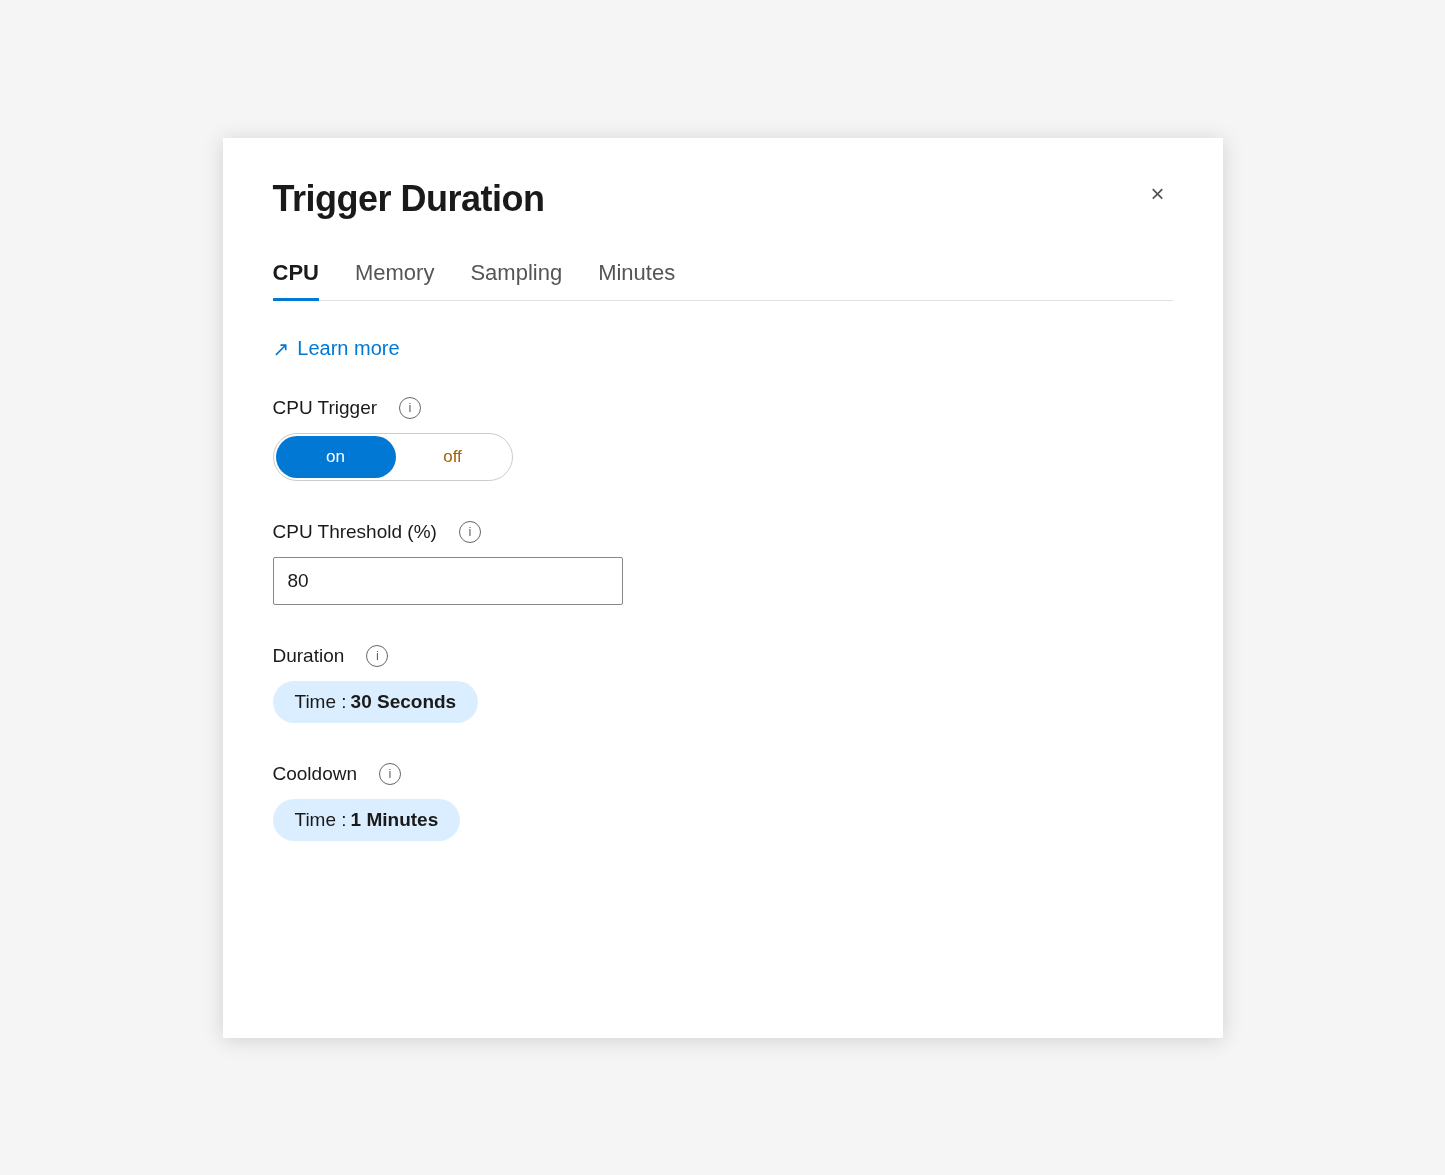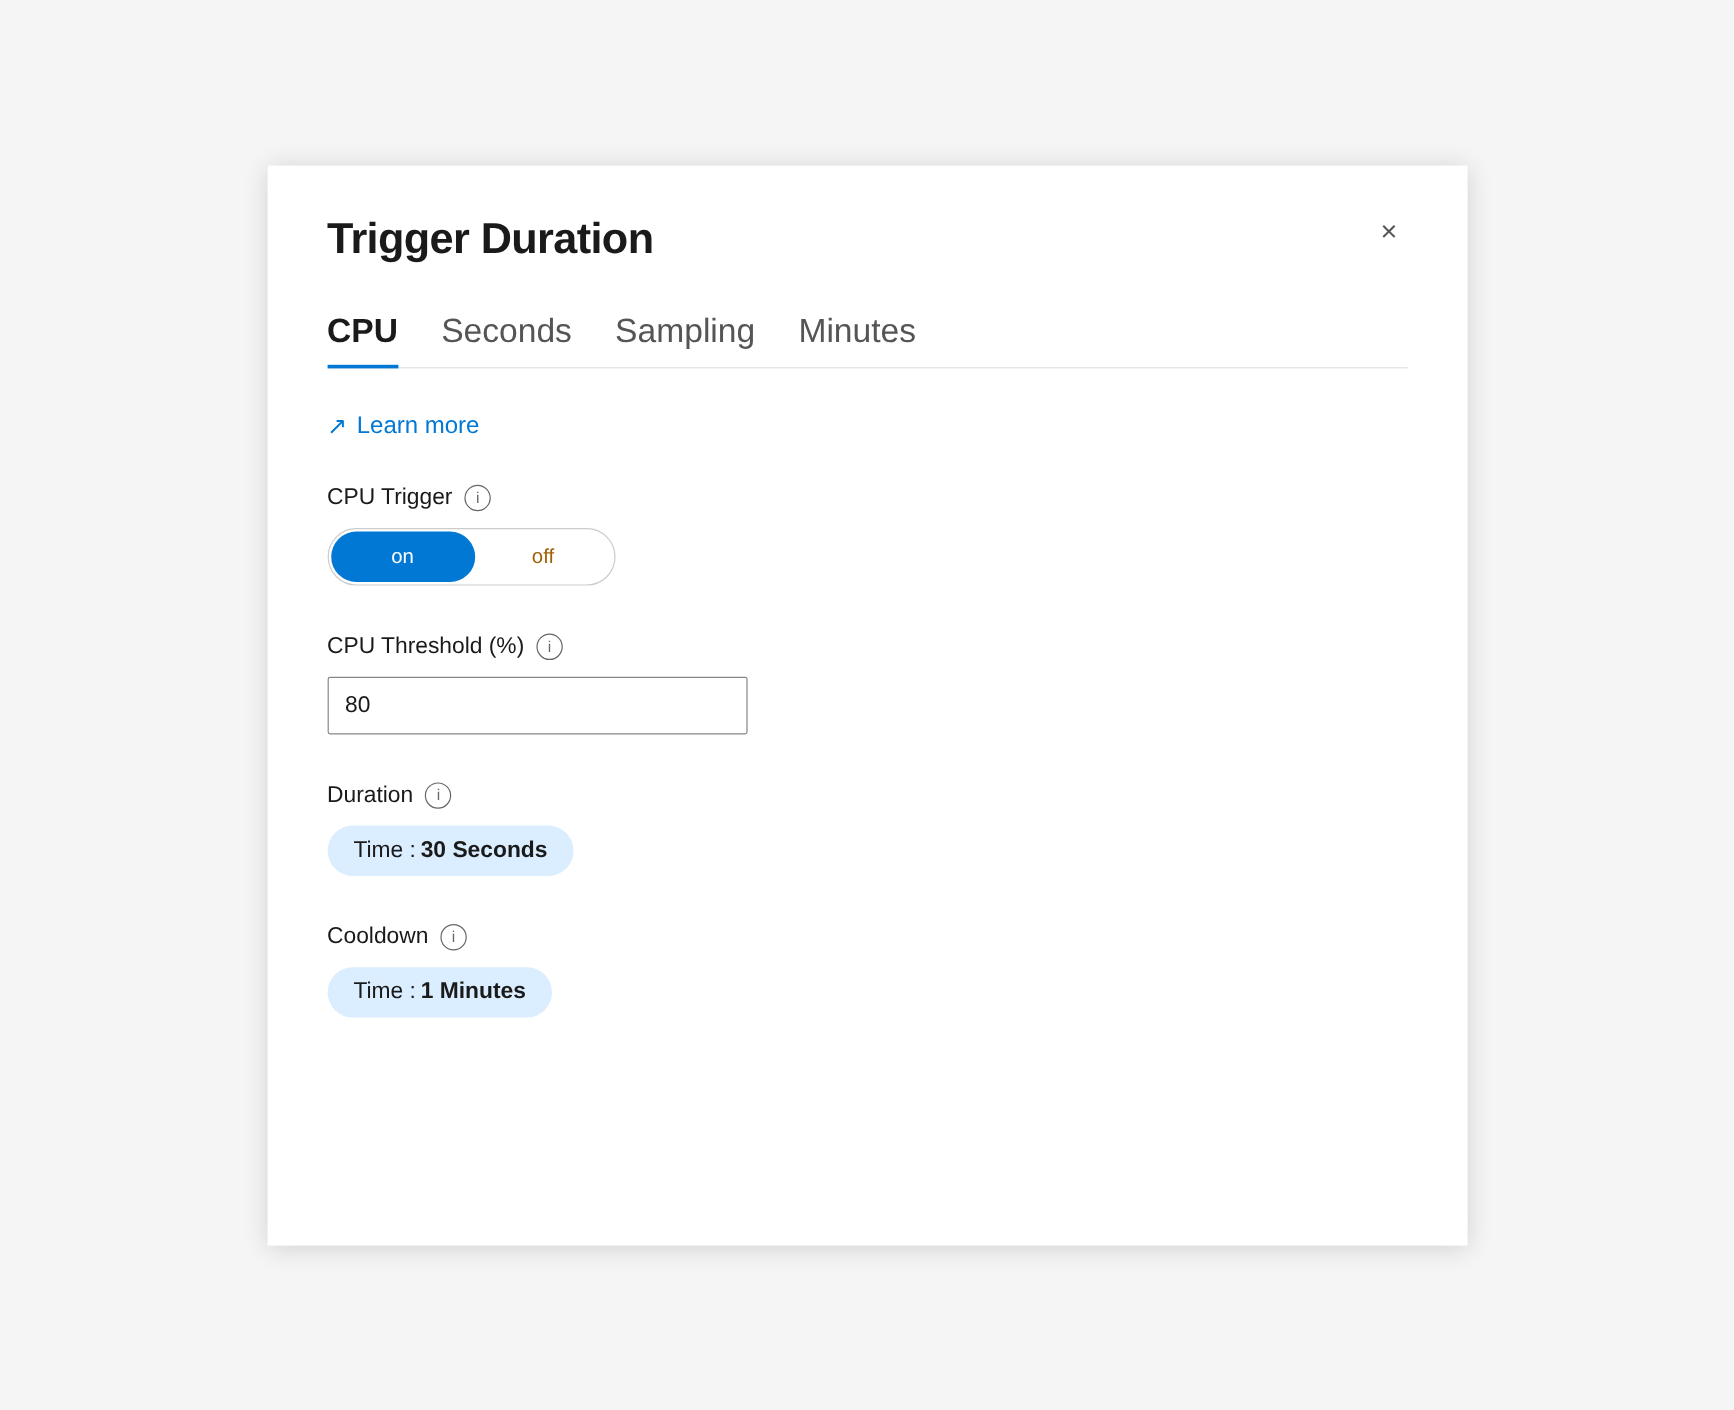--- a/index.html
+++ b/index.html
@@ -54,21 +54,21 @@
     }
 
     .tabs {
       display: flex;
       gap: 36px;
       border-bottom: 1px solid #e0e0e0;
       margin-bottom: 36px;
     }
 
     .tab {
-      font-size: 28px;
+      font-size: 22px;
       color: #555;
       padding-bottom: 12px;
       cursor: pointer;
       border-bottom: 3px solid transparent;
       margin-bottom: -1px;
       background: none;
       border-top: none;
       border-left: none;
       border-right: none;
       font-family: inherit;
@@ -98,21 +98,21 @@
 
     .section {
       margin-bottom: 40px;
     }
 
     .field-label {
       font-size: 19px;
       color: #1a1a1a;
       display: flex;
       align-items: center;
-      gap: 10px;
+      gap: 22px;
       margin-bottom: 14px;
     }
 
     .info-icon {
       width: 22px;
       height: 22px;
       border: 1.5px solid #666;
       border-radius: 50%;
       display: inline-flex;
       align-items: center;
@@ -197,21 +197,21 @@
 
 <div class="dialog">
 
   <div class="dialog-header">
     <h1 class="dialog-title">Trigger Duration</h1>
     <button class="close-button">×</button>
   </div>
 
   <div class="tabs">
     <button class="tab active">CPU</button>
-    <button class="tab">Seconds</button>
+    <button class="tab">Memory</button>
     <button class="tab">Sampling</button>
     <button class="tab">Minutes</button>
   </div>
 
   <a class="learn-more-link" href="#">
     <span class="external-link-icon">↗</span>
     <span>Learn more</span>
   </a>
 
   <div class="section">

